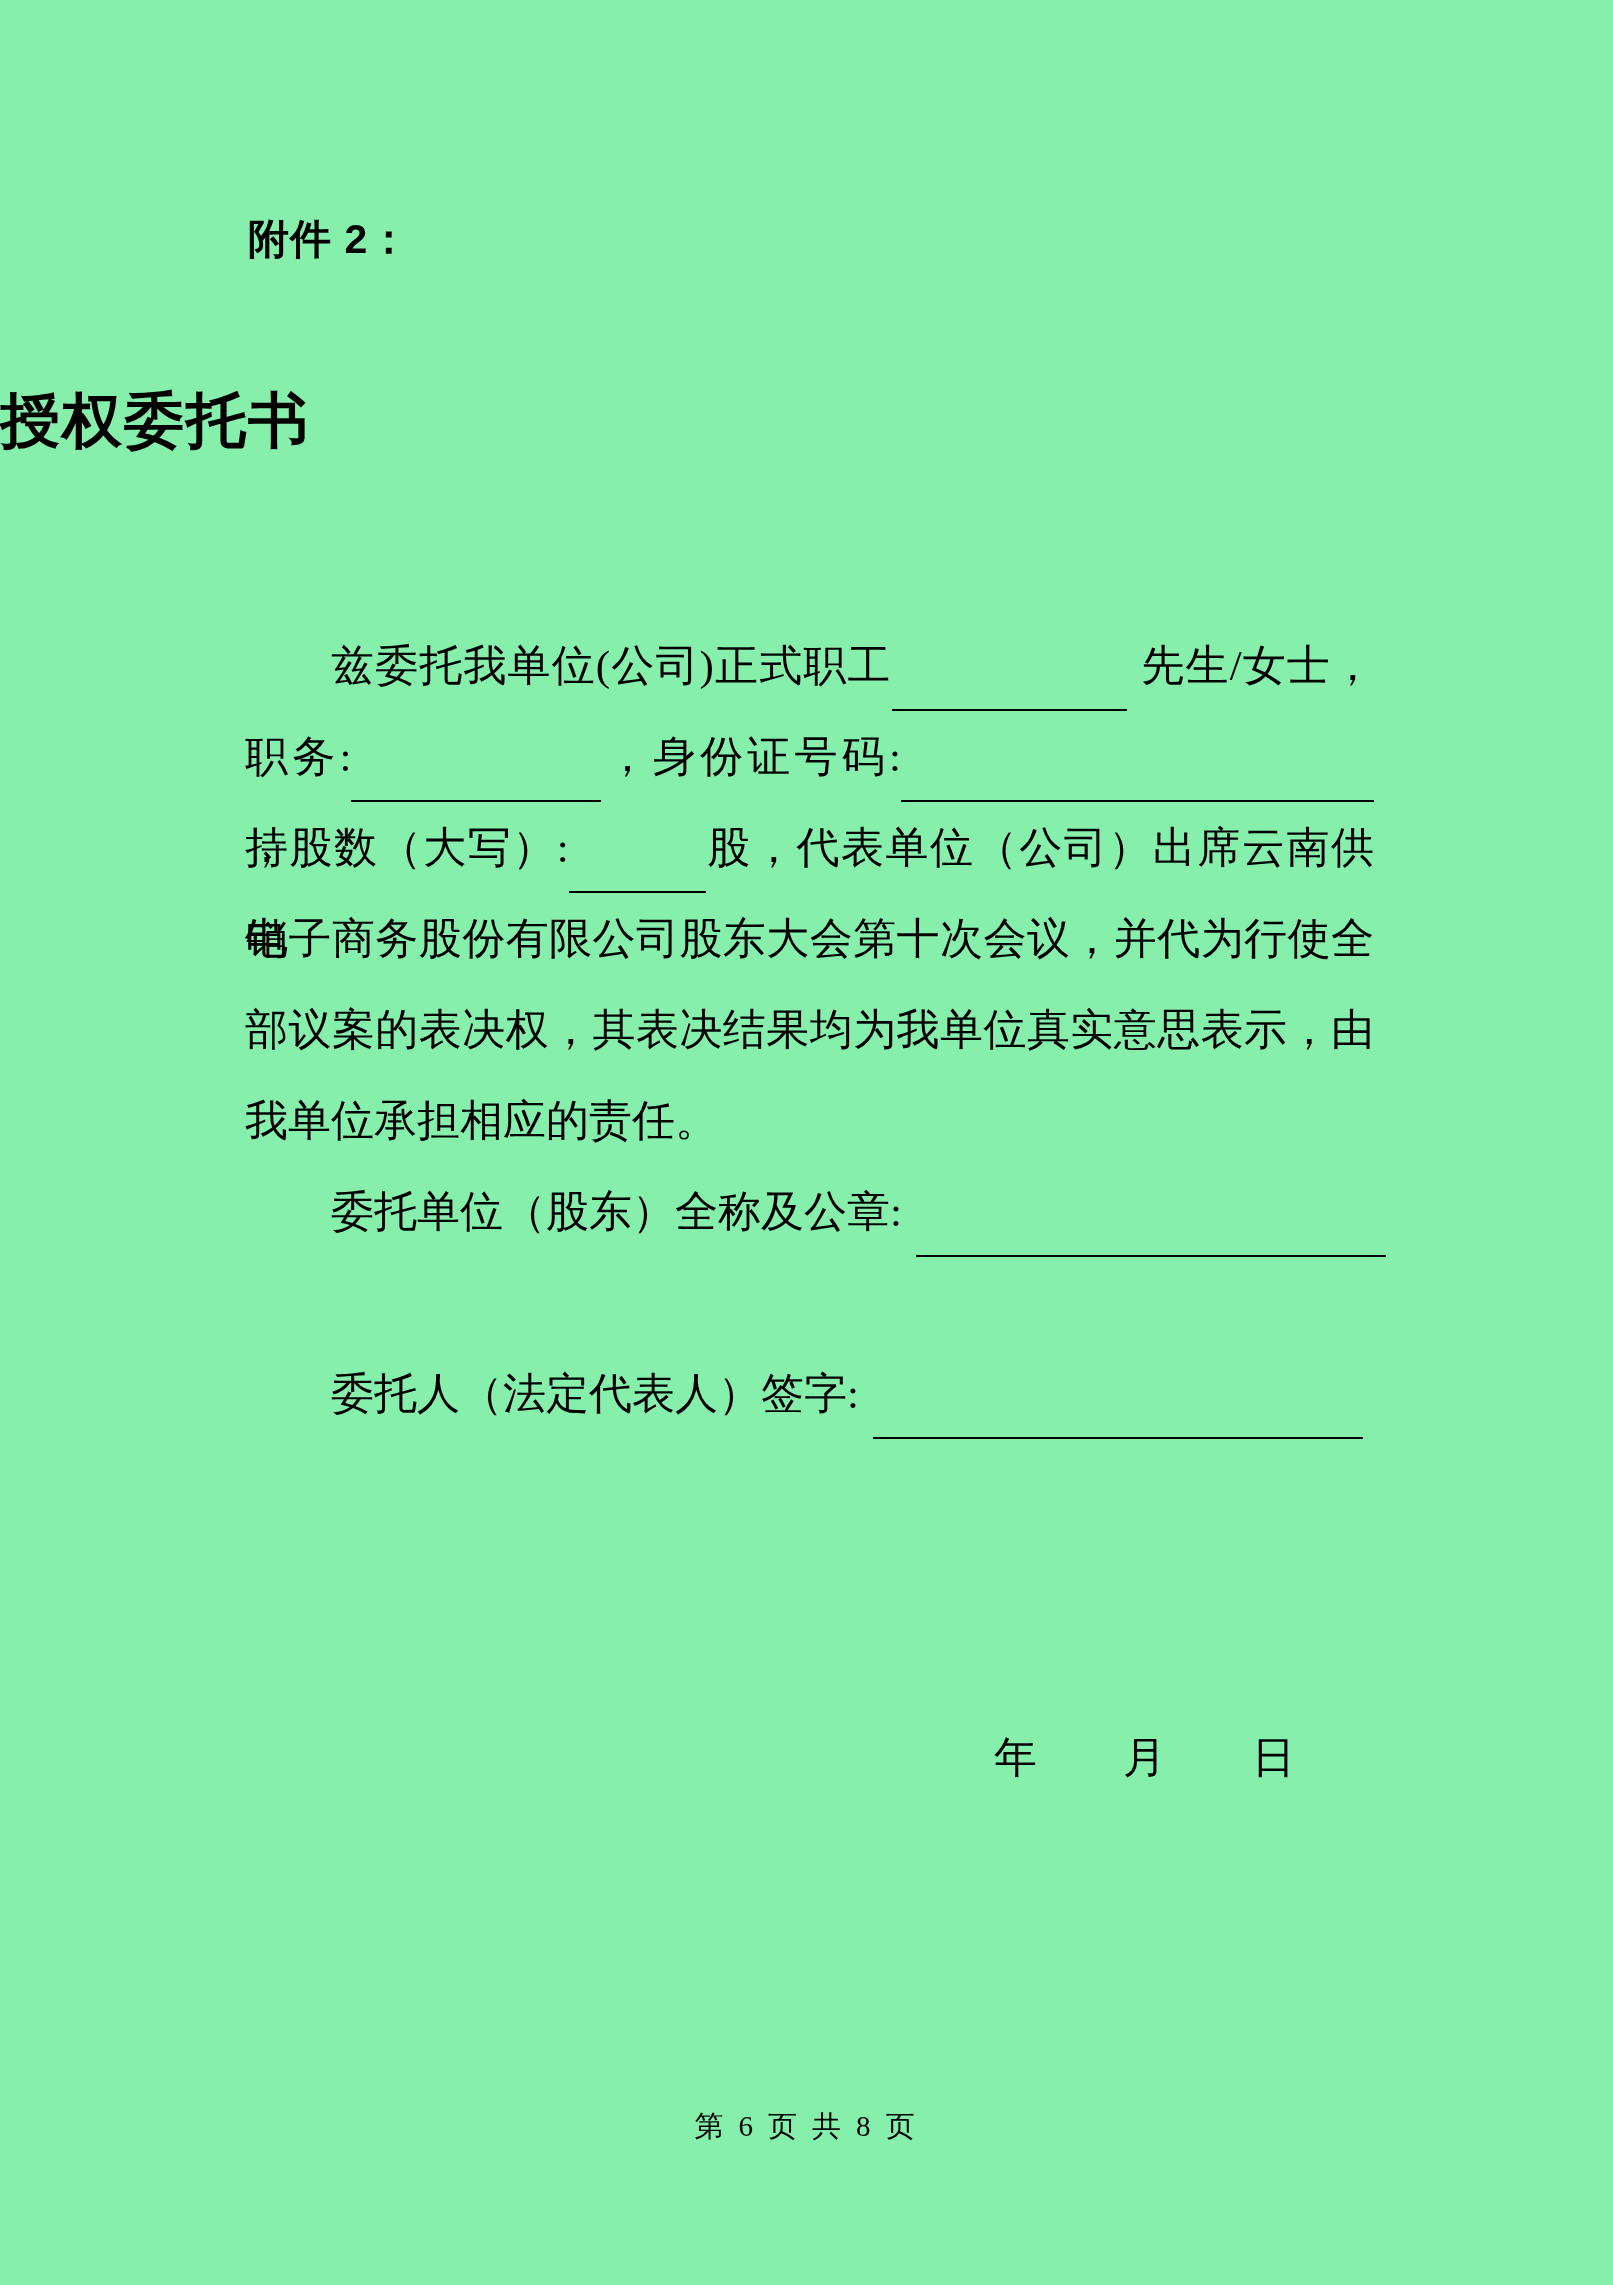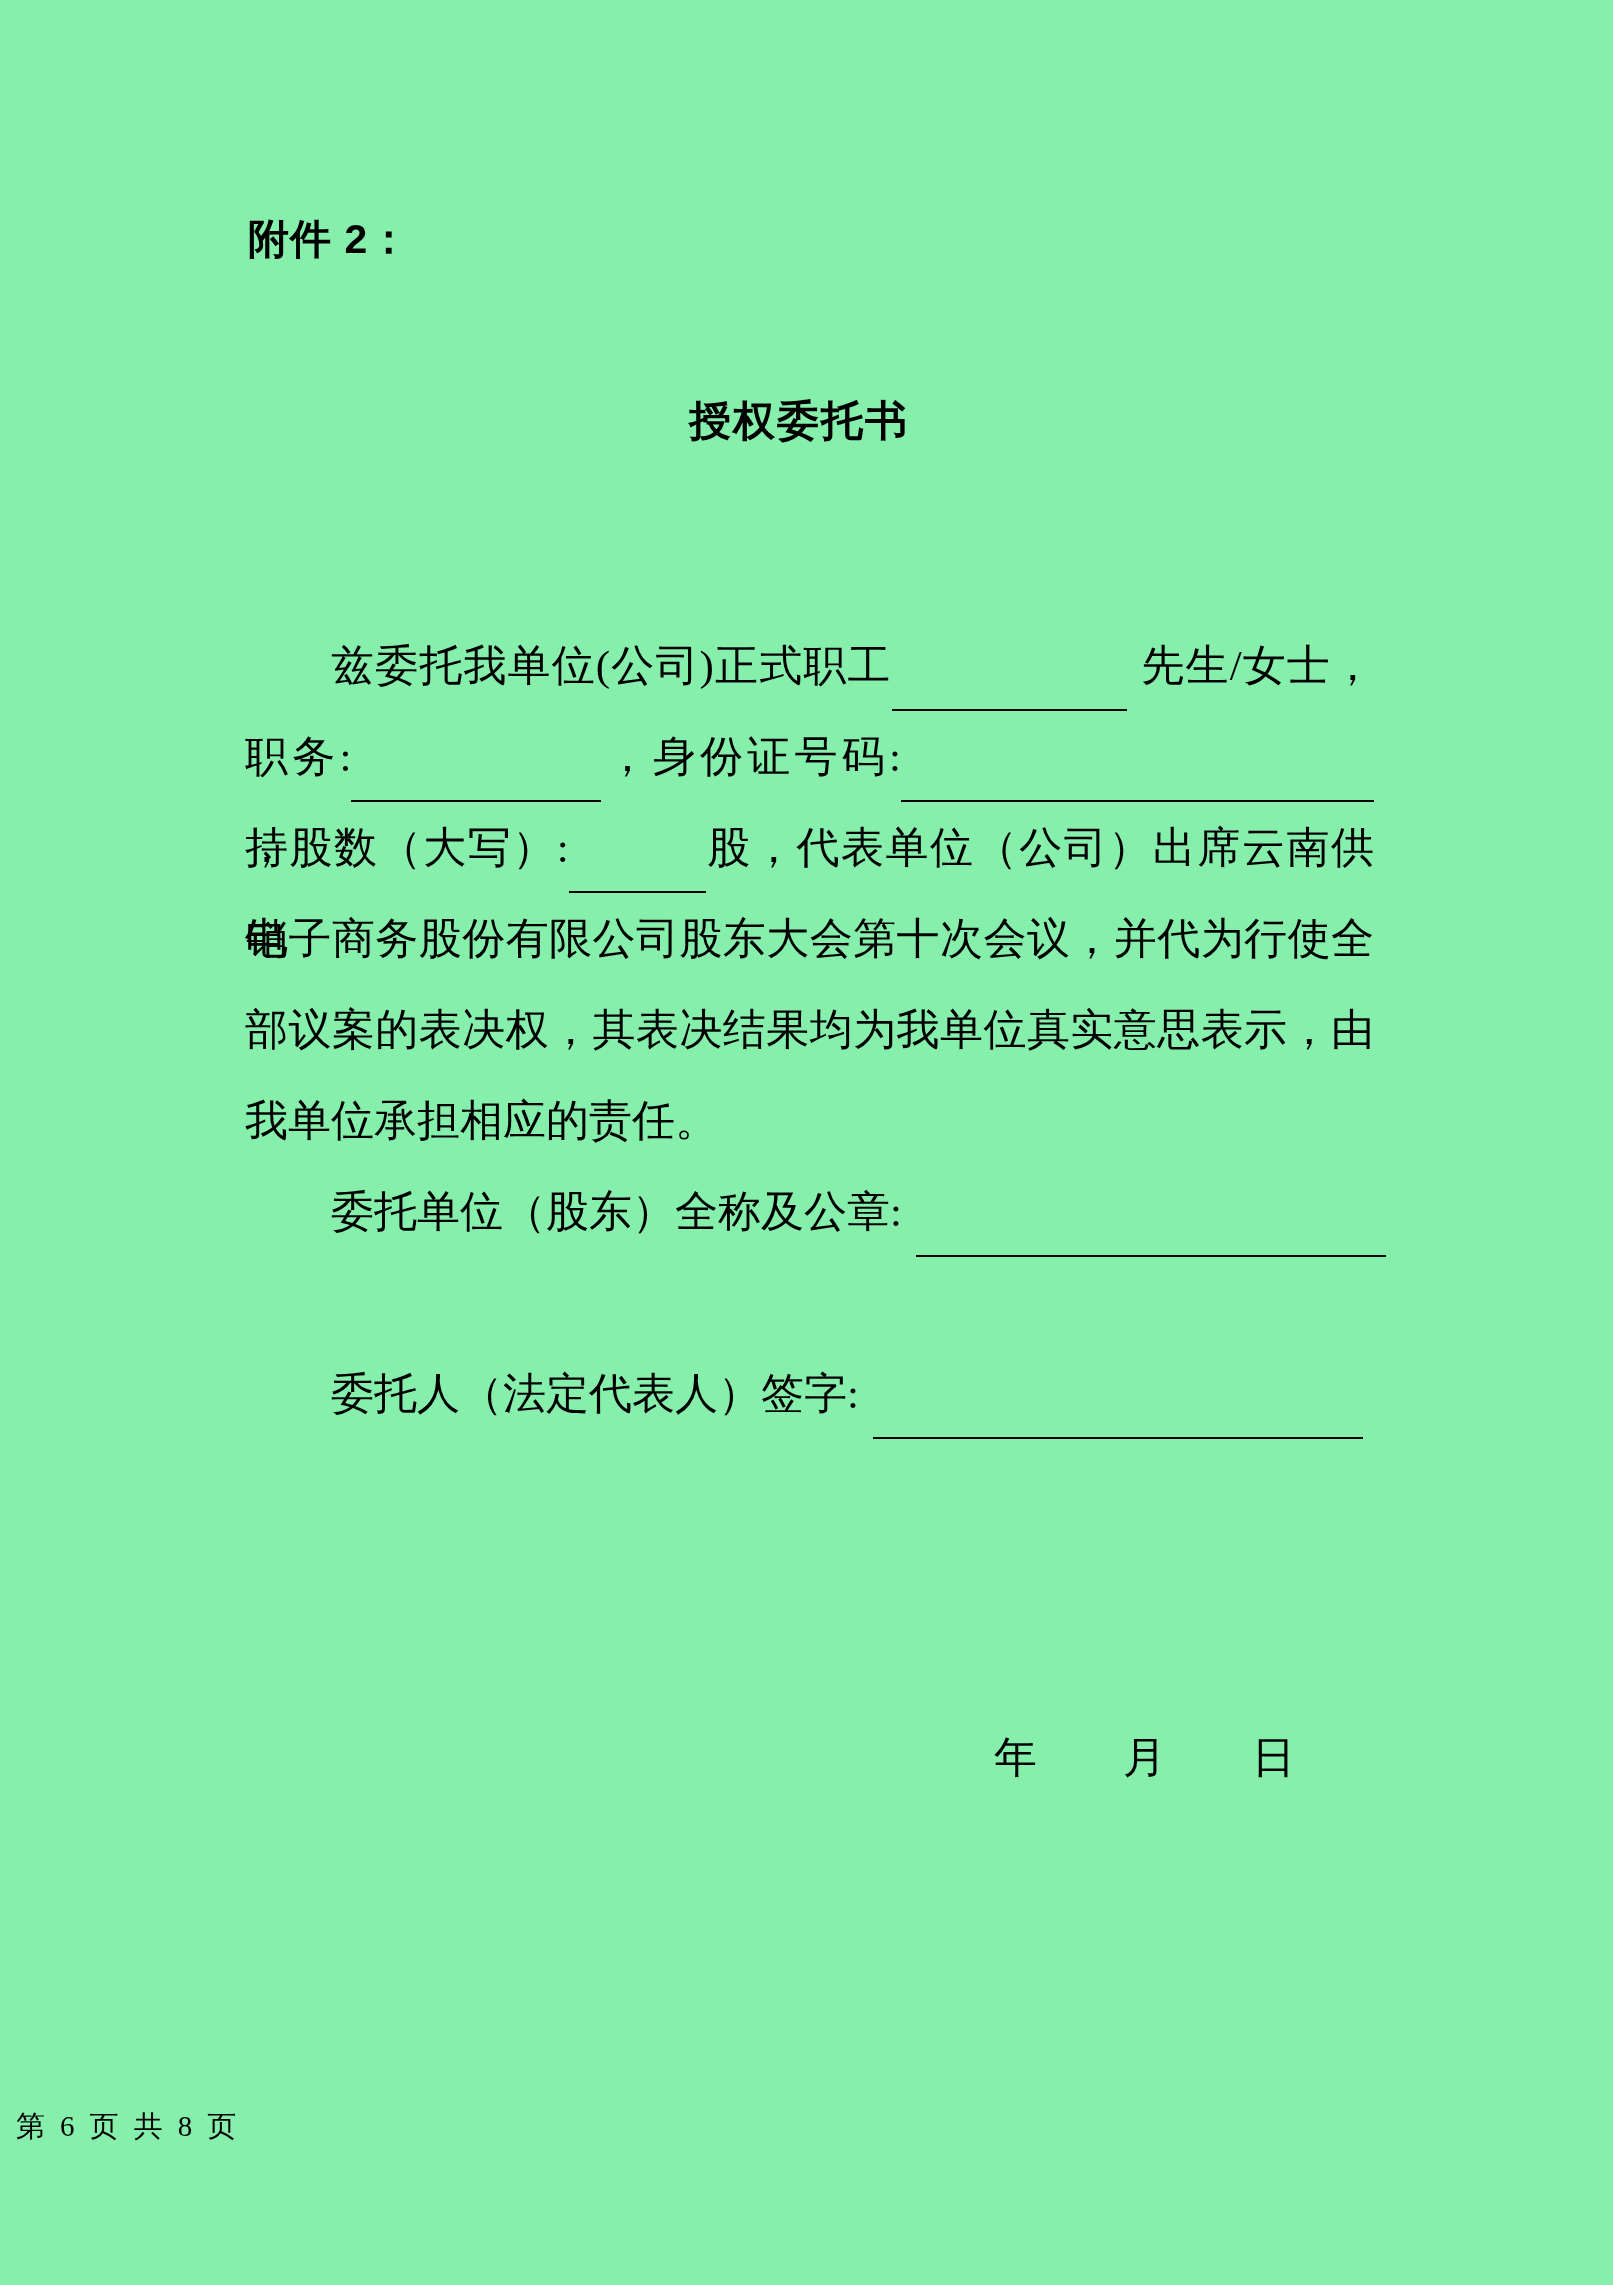--- a/index.html
+++ b/index.html
@@ -27,22 +27,21 @@
     font-size: 41px;
     line-height: 51px;
     letter-spacing: 1px;
     white-space: nowrap;
   }
   .doc-title {
     position: absolute;
     left: 0;
     right: 15px;
     top: 386px;
-    text-align: center;
-    font-size: 42px;
+    font-size: 60px;
     font-weight: bold;
     letter-spacing: 2px;
     line-height: 71px;
     font-family: "Liberation Serif", serif;
   }
   .body-block {
     position: absolute;
     left: 245px;
     top: 620px;
     width: 1129px;
@@ -80,26 +79,25 @@
   .date-line {
     height: 91px;
     padding-left: 749px;
     white-space: nowrap;
   }
   .page-footer {
     position: absolute;
     left: 0;
     right: 0;
     top: 2107px;
-    text-align: left;
+    text-align: center;
     font-size: 29px;
     line-height: 39px;
     letter-spacing: 3.9px;
     font-family: "Liberation Serif", serif;
-    margin-left: 16px;
   }
 </style>
 </head>
 <body>
 
 <div class="page">
 
   <div class="attachment-label">附件 2：</div>
 
   <div class="doc-title">授权委托书</div>

